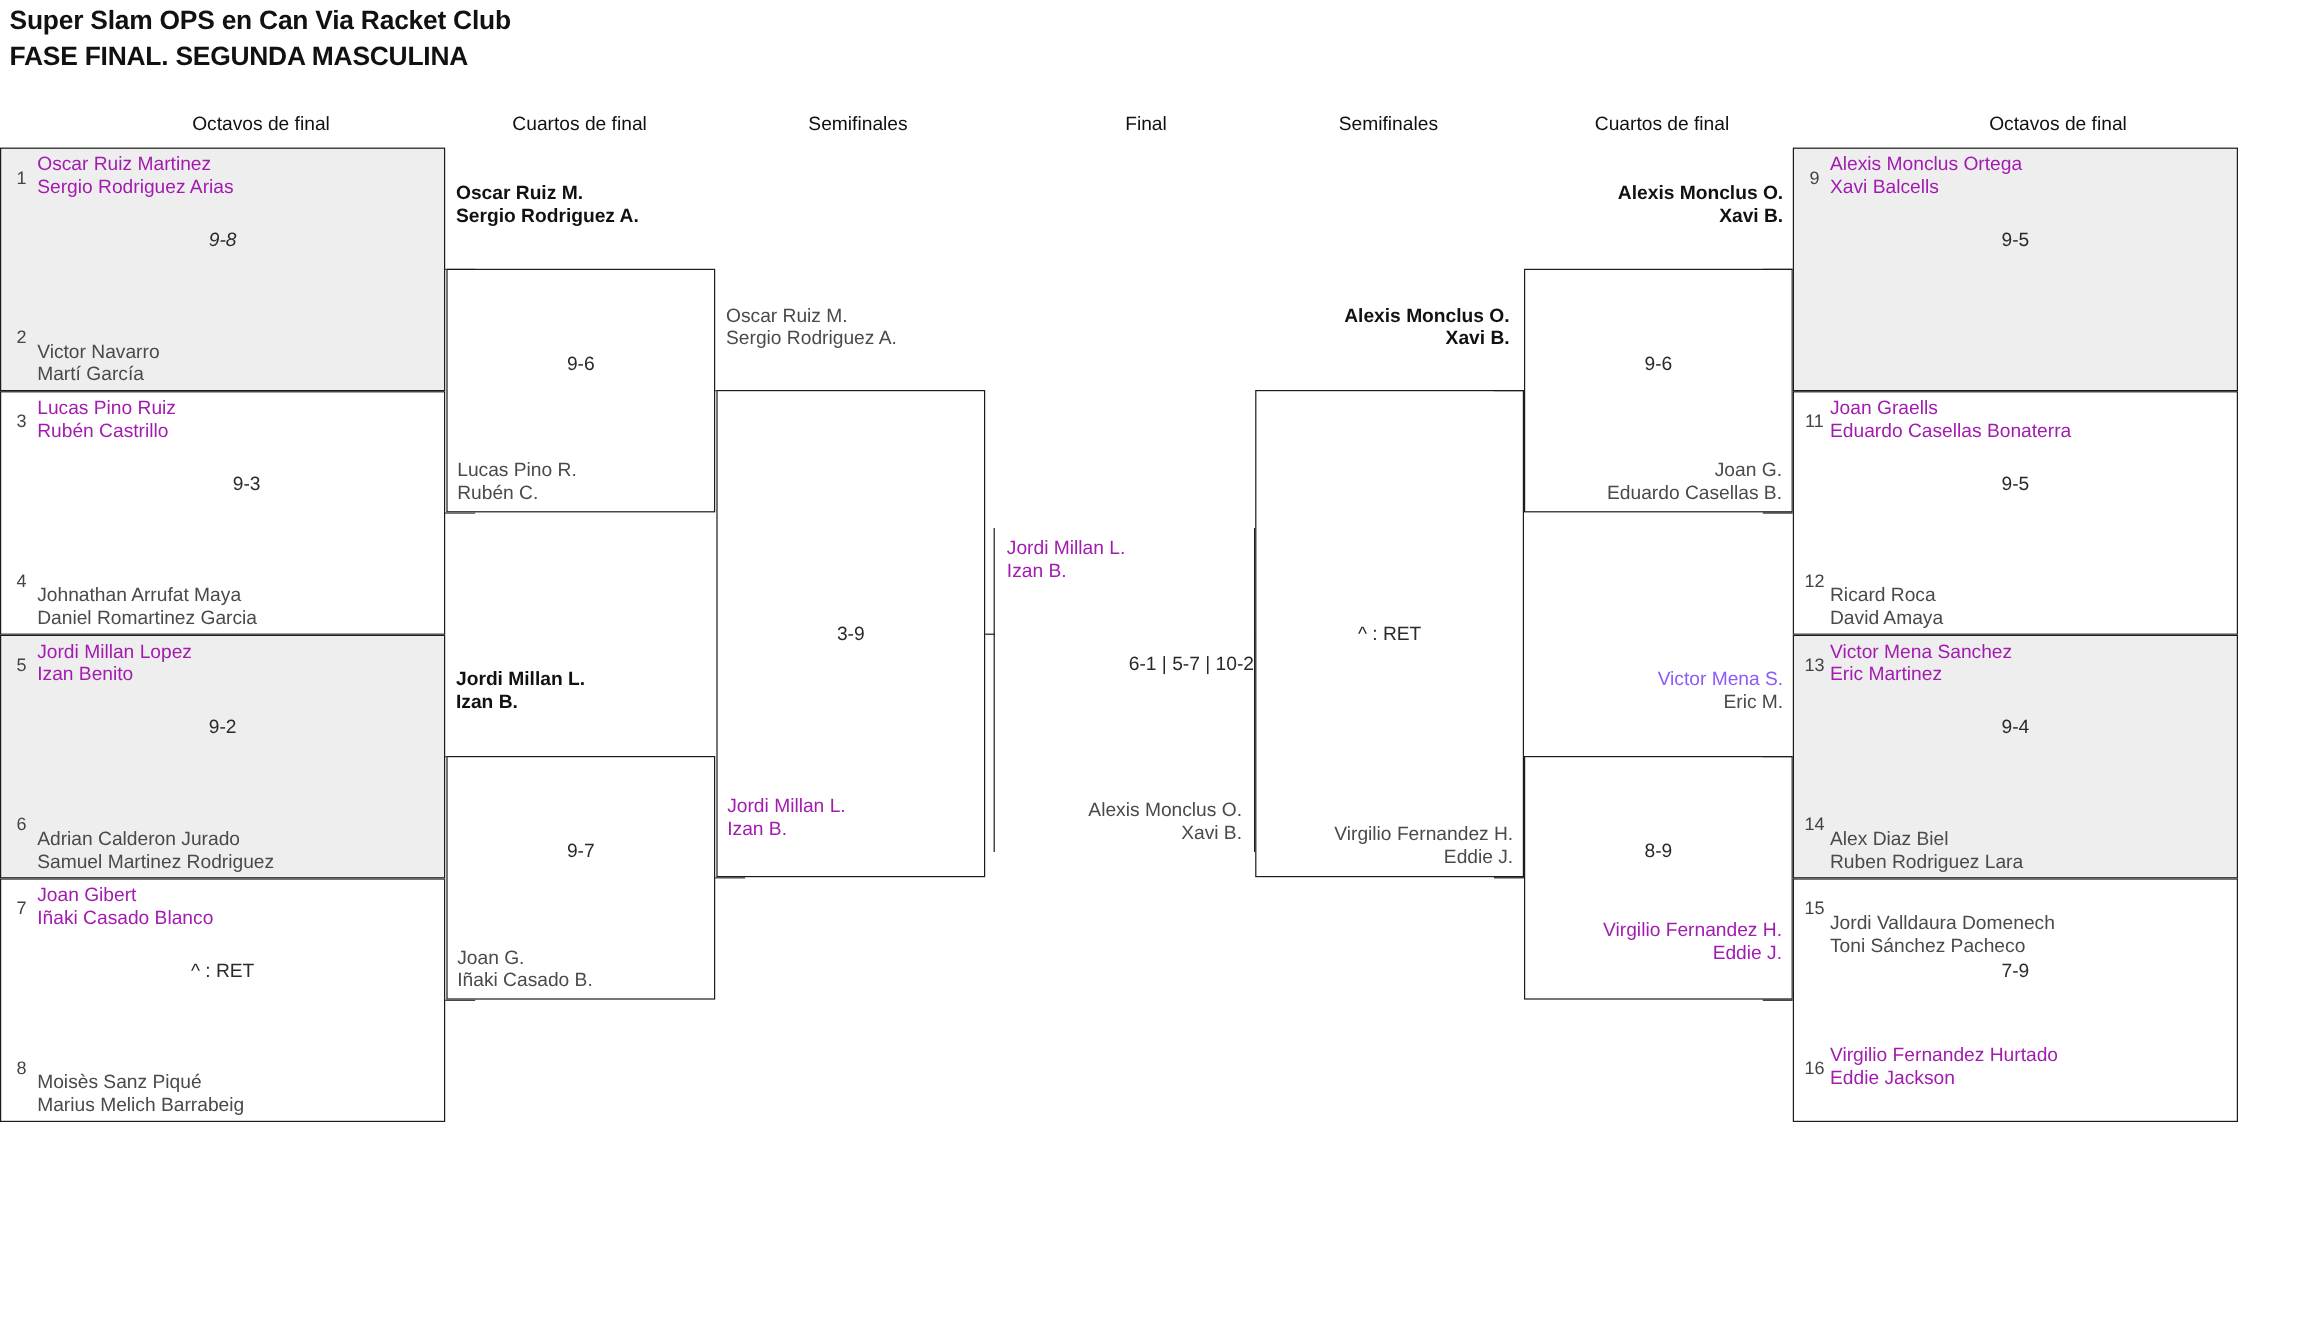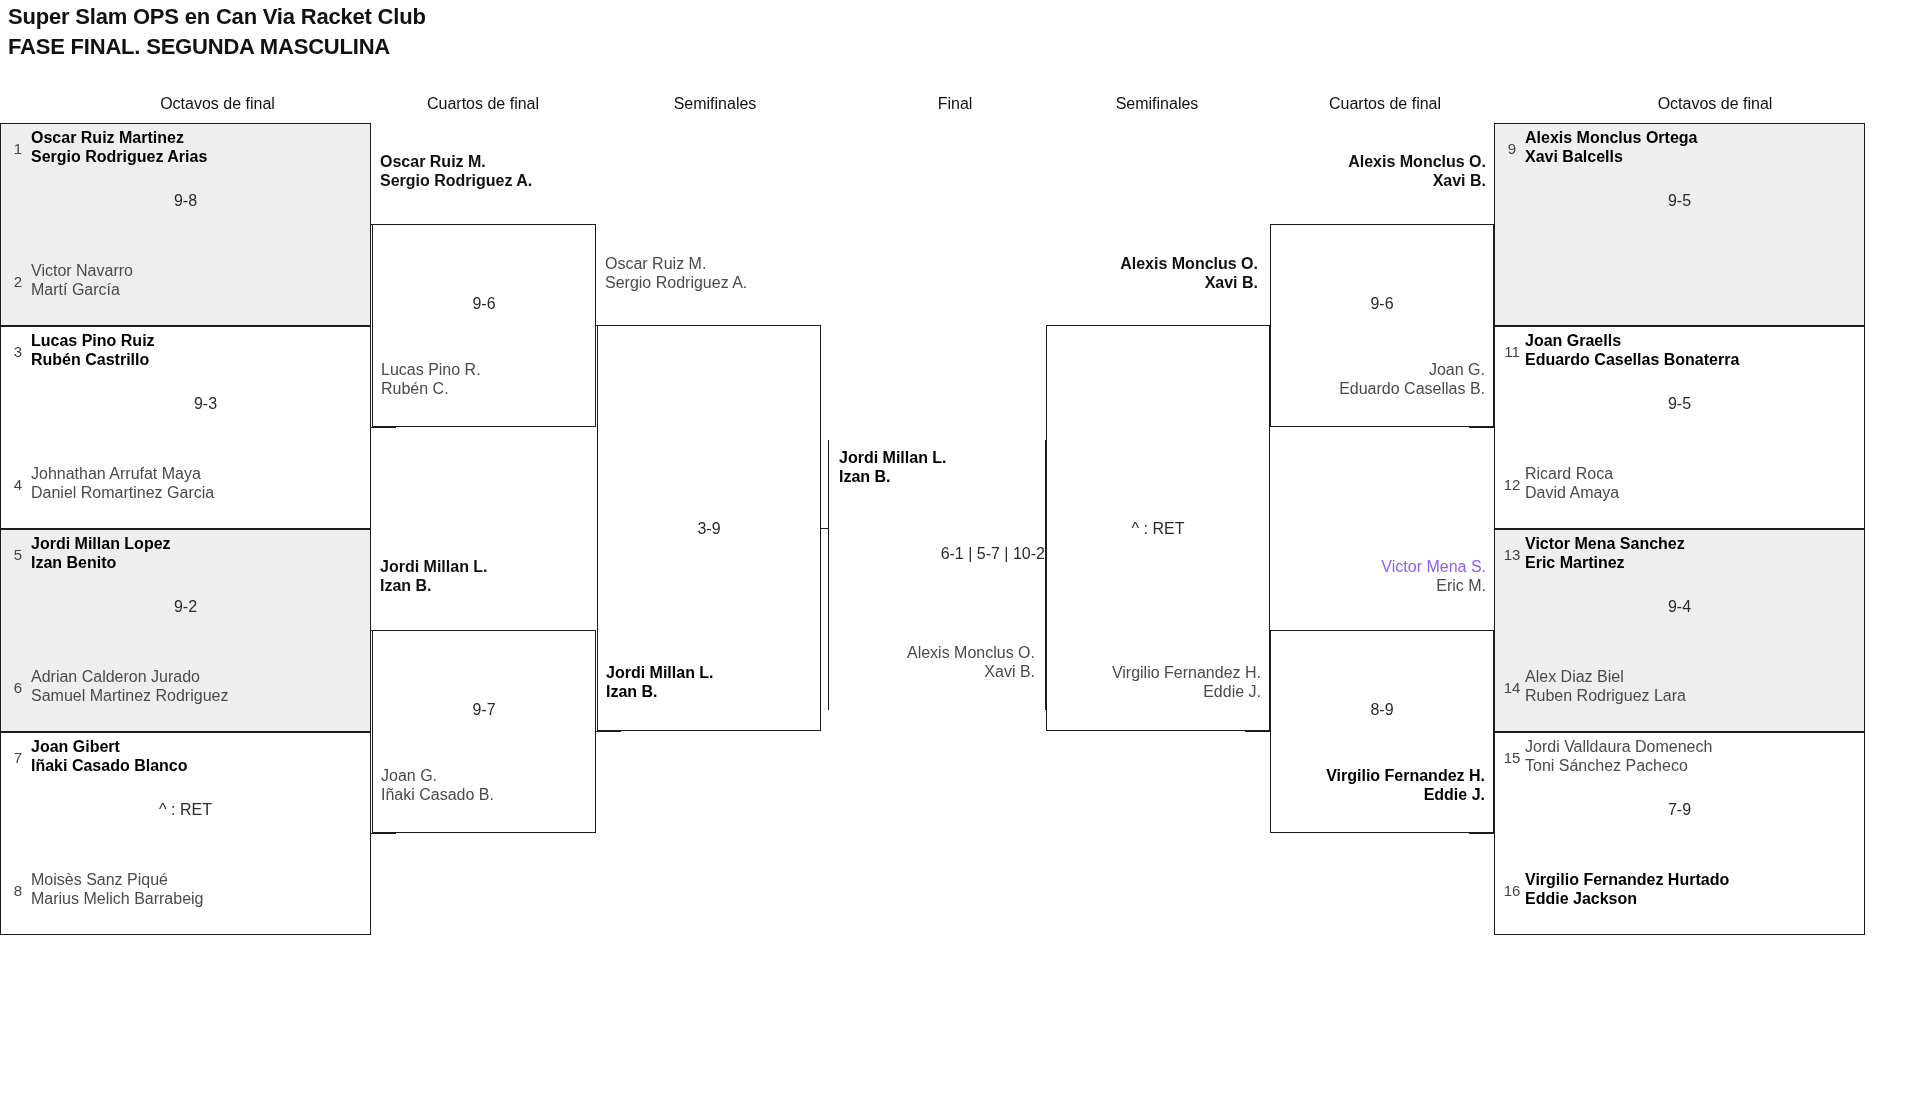--- a/index.html
+++ b/index.html
@@ -47,22 +47,22 @@
   .slot .seed {
     width: 26px; flex: 0 0 26px;
     font-size: 15px; color: #444444;
     text-align: center; line-height: 19px; padding-top: 11px;
   }
   .slot .names {
     flex: 1 1 auto;
     font-size: 16px; line-height: 19px;
     white-space: nowrap;
   }
-  .slot.win .names { font-weight: 700; color: #000000; }
-  .slot.lose .names { font-weight: 400; color: #4a4a4a; }
+  .slot.win .names { font-weight: 400; color: #a21caf; }
+  .slot.lose .names { font-weight: 400; color: #4a4a4a; margin-top: 23px; }
 
   
   .slot.right { flex-direction: row-reverse; }
   .slot.right .names { text-align: right; }
 
   
   .score {
     position: absolute; left: 0; right: 0;
     text-align: center;
     font-size: 16px; color: #2a2a2a;
@@ -100,21 +100,21 @@
   <div class="round-head" style="left:1560px;width:310px;">Octavos de final</div>
 
   <div class="mbox shaded" style="left:0px;top:123px;width:371px;height:203px;">
     <div class="slot win" style="top:4px;">
       <div class="seed">1</div>
       <div class="names">
         <div>Oscar Ruiz Martinez</div>
         <div>Sergio Rodriguez Arias</div>
       </div>
     </div>
-    <div class="score" style="top:68px;">9-8</div>
+    <div class="score" style="top:68px;font-style:italic;">9-8</div>
     <div class="slot lose" style="top:137px;">
       <div class="seed">2</div>
       <div class="names">
         <div>Victor Navarro</div>
         <div>Martí García</div>
       </div>
     </div>
   </div>
 
   <div class="mbox" style="left:0px;top:326px;width:371px;height:203px;">

